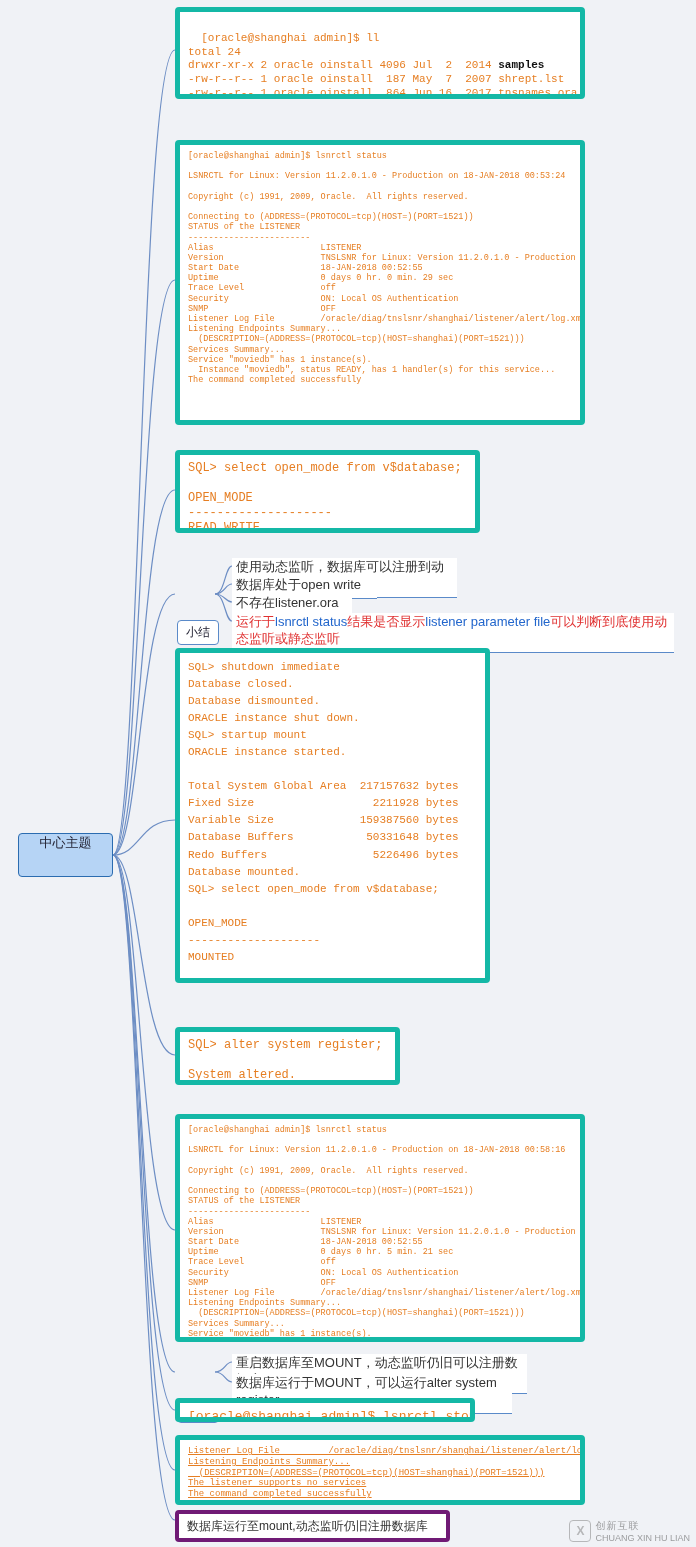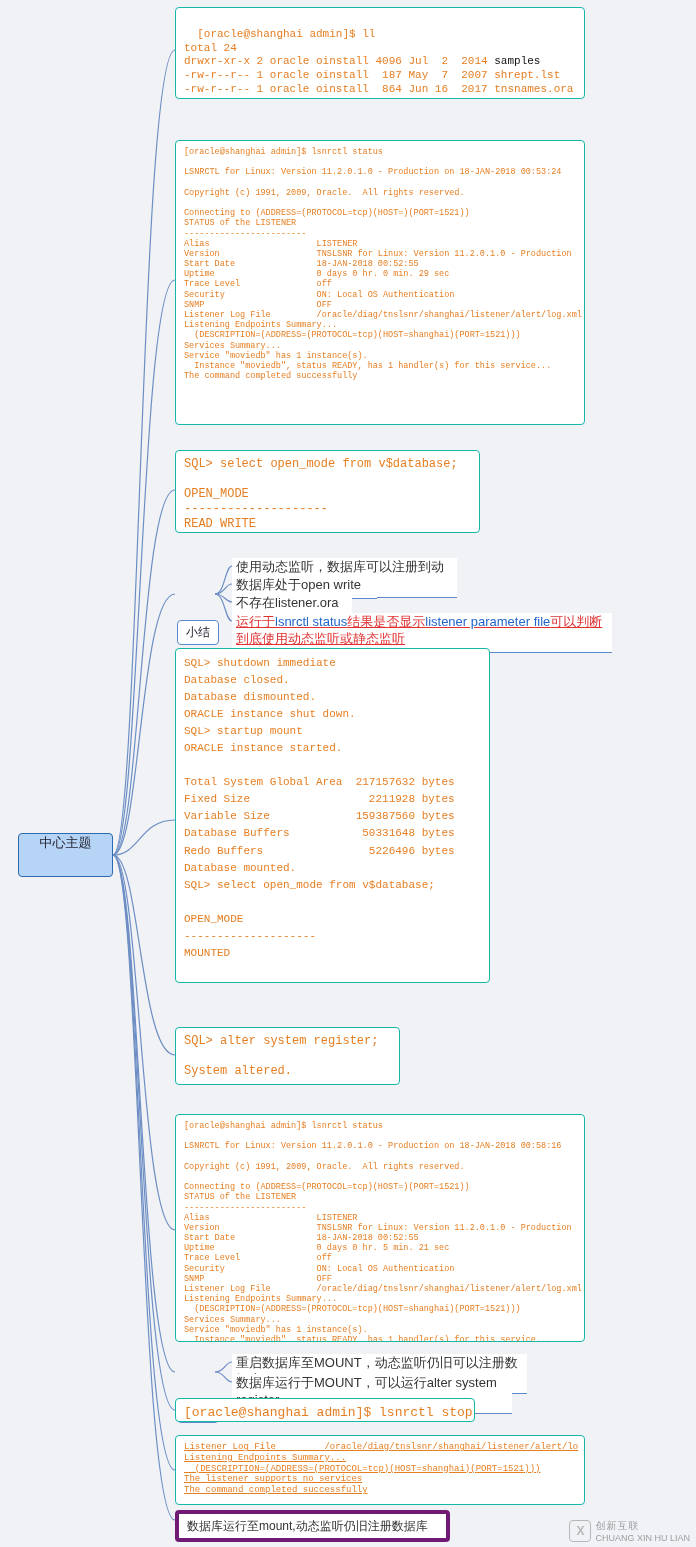--- a/index.html
+++ b/index.html
@@ -32,21 +32,21 @@
     border: 4px solid #701a75;
     border-radius: 4px;
     padding: 4px 8px;
     font-size: 12px;
     color: #333;
     line-height: 1.35;
   }
   .code-box {
     position: absolute;
     background: #fff;
-    border: 1px solid #14b8a6;
+    border: 5px solid #14b8a6;
     border-radius: 4px;
     padding: 6px 8px;
     font-family: "Consolas", "Courier New", monospace;
     font-size: 11px;
     color: #e67e22;
     white-space: pre;
     line-height: 1.25;
     overflow: hidden;
   }
   .code-box.small { font-size: 9px; line-height: 1.2; }
@@ -64,21 +64,21 @@
   .bullet {
     position: absolute;
     background: #fff;
     border-bottom: 1px solid #5a8ac9;
     padding: 1px 4px 4px 4px;
     font-size: 13px;
     color: #333;
     line-height: 1.3;
   }
   .bullet.red { color: #e03131; }
-  .bold-black { color:#111; font-weight:normal; }
+  .bold-black { color:#111; font-weight:bold; }
   svg.connectors {
     position: absolute;
     left: 0; top: 0;
     width: 696px;
     height: 1547px;
     pointer-events: none;
   }
   .watermark {
     position: absolute;
     right: 6px;
@@ -162,21 +162,21 @@
 <div class="code-box" style="left:175px;top:450px;width:305px;height:83px;font-size:12px;">SQL&gt; select open_mode from v$database;
 
 OPEN_MODE
 --------------------
 READ WRITE</div>
 
 <div class="summary-label" style="left:177px;top:584px;">小结</div>
 <div class="bullet" style="left:232px;top:558px;width:225px;">使用动态监听，数据库可以注册到动态监听</div>
 <div class="bullet" style="left:232px;top:576px;width:145px;">数据库处于open write</div>
 <div class="bullet" style="left:232px;top:594px;width:120px;">不存在listener.ora</div>
-<div class="bullet red" style="left:232px;top:613px;width:380px;text-decoration:underline;">
+<div class="bullet red" style="left:232px;top:613px;width:442px;">
   <span>运行于</span><span style="color:#2266cc">lsnrctl status</span><span>结果是否显示</span><span style="color:#2266cc">listener parameter file</span><span>可以判断到底使用动态监听或静态监听</span>
 </div>
 
 <div class="code-box" style="left:175px;top:648px;width:315px;height:335px;font-size:11px;line-height:1.55;">SQL&gt; shutdown immediate
 Database closed.
 Database dismounted.
 ORACLE instance shut down.
 SQL&gt; startup mount
 ORACLE instance started.
 

